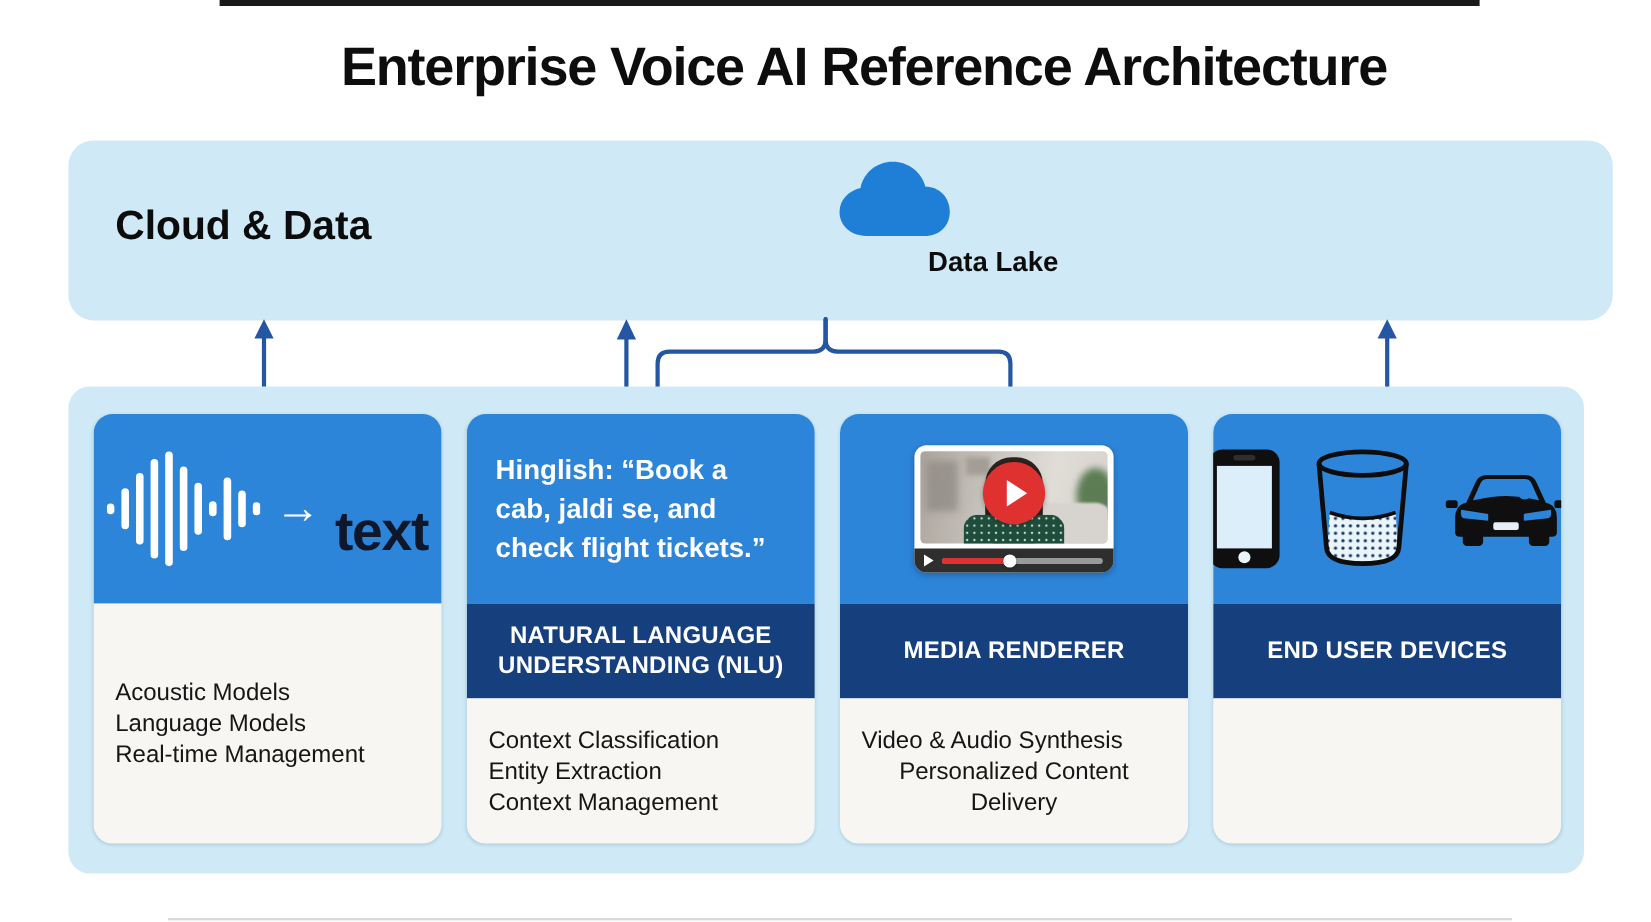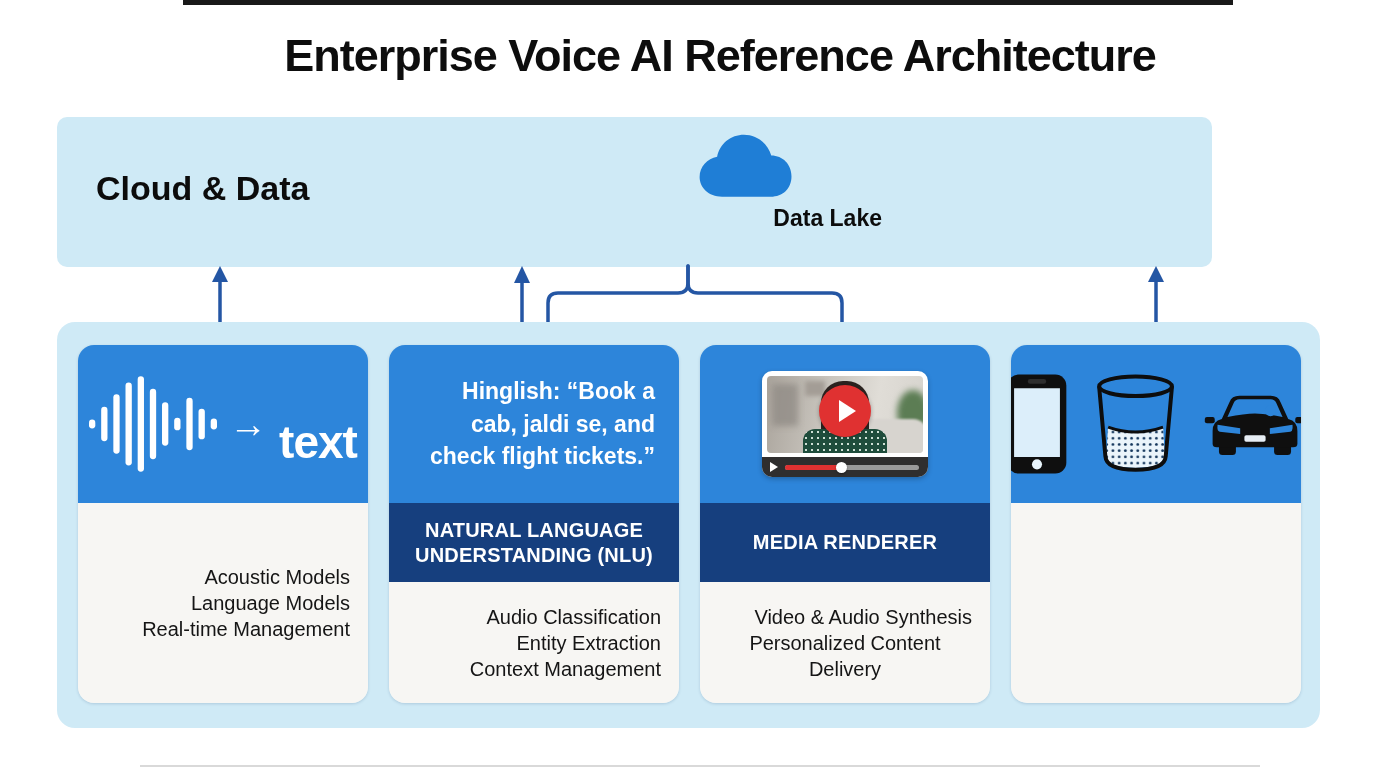--- a/index.html
+++ b/index.html
@@ -3,47 +3,47 @@
 <meta charset="utf-8">
 <style>
   html,body{margin:0;padding:0;background:#ffffff;}
   .page{position:relative;width:1376px;height:768px;background:#ffffff;overflow:hidden;
         font-family:"Liberation Sans","DejaVu Sans",sans-serif;}
   .top-edge-line{position:absolute;left:183px;top:0;width:1050px;height:5px;background:#191919;}
   .bottom-edge-line{position:absolute;left:140px;top:765px;width:1120px;height:2px;background:#d9d9d9;}
   .title{position:absolute;left:0;top:30px;width:1376px;text-align:center;
          font-size:45px;font-weight:bold;letter-spacing:-1px;color:#0d0d0d;padding-left:32px;}
   
-  .cloud-band{position:absolute;left:57px;top:117px;width:1155px;height:150px;
-              background:#cfeaf6;border-radius:10px;}
+  .cloud-band{position:absolute;left:57px;top:117px;width:1287px;height:150px;
+              background:#cfeaf6;border-radius:21px;}
   .cloud-band-label{position:absolute;left:39px;top:52px;font-size:34px;font-weight:bold;color:#0c0c0c;}
   .datalake{position:absolute;left:550px;top:14px;width:275px;text-align:right;}
   .datalake svg{display:block;margin:0 auto;}
   .datalake-label{margin-top:4px;font-size:23px;font-weight:600;color:#0c0c0c;}
   
   .connectors{position:absolute;left:0;top:0;width:1376px;height:768px;pointer-events:none;}
   
   .device-band{position:absolute;left:57px;top:322px;width:1263px;height:406px;
                background:#cfeaf6;border-radius:18px;}
   
   .card{position:absolute;top:345px;width:290px;height:358px;border-radius:16px;overflow:hidden;
         display:flex;flex-direction:column;box-shadow:0 1px 3px rgba(20,60,110,0.18);}
   .card-graphic{height:158px;background:#2d85da;display:flex;align-items:center;justify-content:center;flex:none;}
   .card-heading{height:79px;background:#163f7e;color:#ffffff;display:flex;align-items:center;justify-content:center;
                 text-align:center;font-size:20px;font-weight:bold;line-height:25px;letter-spacing:.2px;
                 padding:0 18px;box-sizing:border-box;flex:none;}
-  .card-body{flex:1;background:#f7f6f3;display:flex;flex-direction:column;align-items:flex-end;justify-content:center;
+  .card-body{flex:1;background:#f7f6f3;display:flex;flex-direction:column;align-items:flex-start;justify-content:center;
              font-size:20px;line-height:26px;color:#151515;text-align:center;padding:0 18px;}
   .card-asr{left:78px;} .card-nlu{left:389px;} .card-media{left:700px;} .card-devices{left:1011px;}
   
   .asr-graphic{display:flex;align-items:center;gap:12px;}
   .asr-arrow{color:#ffffff;font-size:38px;font-weight:bold;line-height:1;}
-  .asr-text{color:#ffffff;font-size:46px;font-weight:bold;letter-spacing:-1px;margin-top:36px;}
-  
-  .nlu-quote{color:#ffffff;font-size:23px;font-weight:600;line-height:1.42;text-align:right;padding:0 24px;}
+  .asr-text{color:#0f172a;font-size:46px;font-weight:bold;letter-spacing:-1px;margin-top:36px;}
+  
+  .nlu-quote{color:#ffffff;font-size:23px;font-weight:600;line-height:1.42;text-align:left;padding:0 24px;}
   
   .player{width:166px;height:106px;background:#ffffff;border-radius:10px;padding:5px;box-sizing:border-box;
           display:flex;flex-direction:column;box-shadow:0 2px 5px rgba(0,0,0,.25);}
   .screen{flex:1;position:relative;overflow:hidden;border-radius:4px;
           background:linear-gradient(100deg,#aaa49c 0%,#c9c5be 38%,#e0ddd7 68%,#d6d3cd 100%);}
   .blur-shelf{position:absolute;left:5px;top:8px;width:26px;height:42px;background:#8f8a84;filter:blur(3px);opacity:.75;}
   .blur-frame{position:absolute;left:38px;top:5px;width:20px;height:15px;background:#a39d96;filter:blur(2px);}
   .blur-plant{position:absolute;right:-6px;top:14px;width:32px;height:46px;background:#5c7d54;border-radius:50%;filter:blur(3px);}
   .blur-couch{position:absolute;right:-4px;bottom:-8px;width:72px;height:42px;background:#d7d4cf;border-radius:14px;filter:blur(1px);}
   .person-hair{position:absolute;left:50%;bottom:0;transform:translateX(-50%);width:48px;height:72px;
@@ -141,21 +141,21 @@
       <div>Real-time Management</div>
     </div>
   </div>
 
   <div class="card card-nlu">
     <div class="card-graphic">
       <div class="nlu-quote">Hinglish: “Book a cab, jaldi se, and check flight tickets.”</div>
     </div>
     <div class="card-heading">NATURAL LANGUAGE UNDERSTANDING (NLU)</div>
     <div class="card-body">
-      <div>Audio Classification</div>
+      <div>Context Classification</div>
       <div>Entity Extraction</div>
       <div>Context Management</div>
     </div>
   </div>
 
   <div class="card card-media">
     <div class="card-graphic">
       <div class="player">
         <div class="screen">
           <div class="blur-shelf"></div>
@@ -214,16 +214,17 @@
           <rect x="102" y="72" width="24" height="22" rx="5" fill="#0f0f0f"></rect>
           <path d="M15 78 L15 60 Q15 46 28 43 L39 19 Q42 10 53 10 L97 10 Q108 10 111 19 L122 43 Q135 46 135 60 L135 78 Q135 83 129 83 L21 83 Q15 83 15 78 Z" fill="#0f0f0f"></path>
           <path d="M45 20 Q47 15 53 15 L97 15 Q103 15 105 20 L114 40 Q90 35 75 35 Q60 35 36 40 Z" fill="#2d85da"></path>
           <circle cx="97" cy="31" r="8" fill="#2d85da"></circle>
           <path d="M22 51 L54 56 L54 64 L25 61 Q21 60 22 51 Z" fill="#2d85da"></path>
           <path d="M128 51 L96 56 L96 64 L125 61 Q129 60 128 51 Z" fill="#2d85da"></path>
           <rect x="60" y="66" width="30" height="9" rx="2.5" fill="#e7eef5"></rect>
         </svg>
       </div>
     </div>
+    <div class="card-heading">END USER DEVICES</div>
     <div class="card-body"></div>
   </div>
 
 </div>
 
 </body></html>

